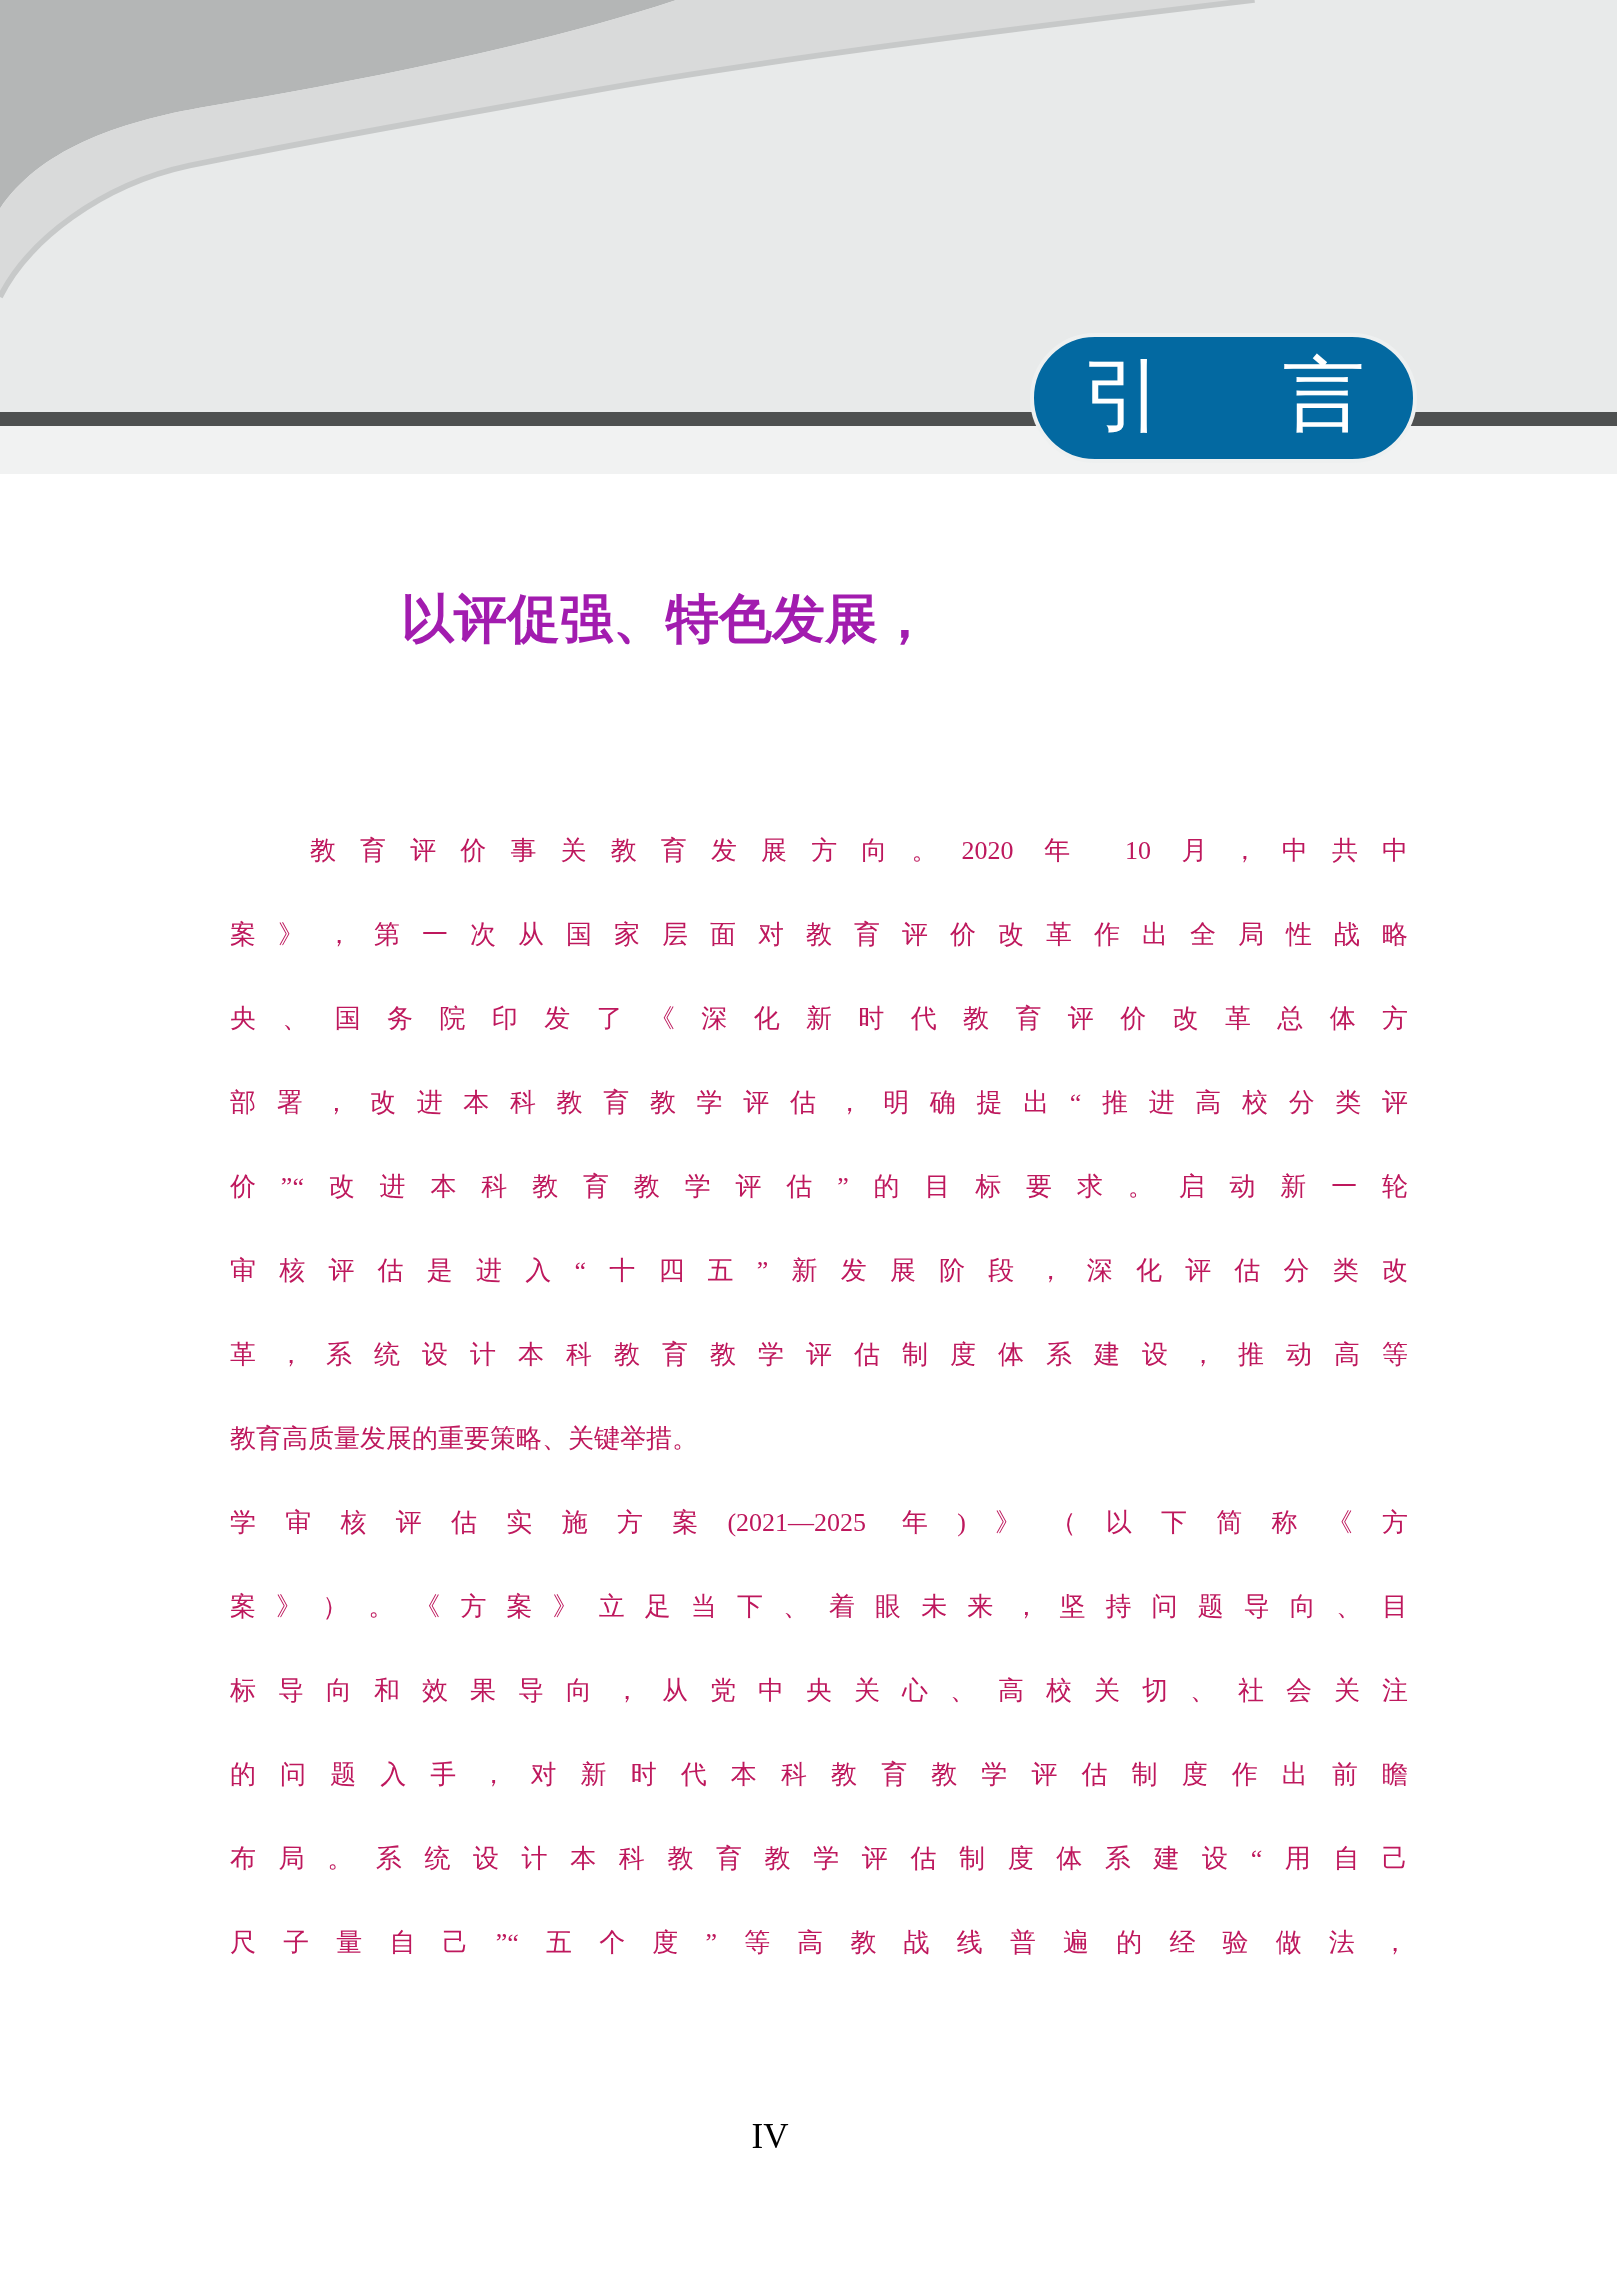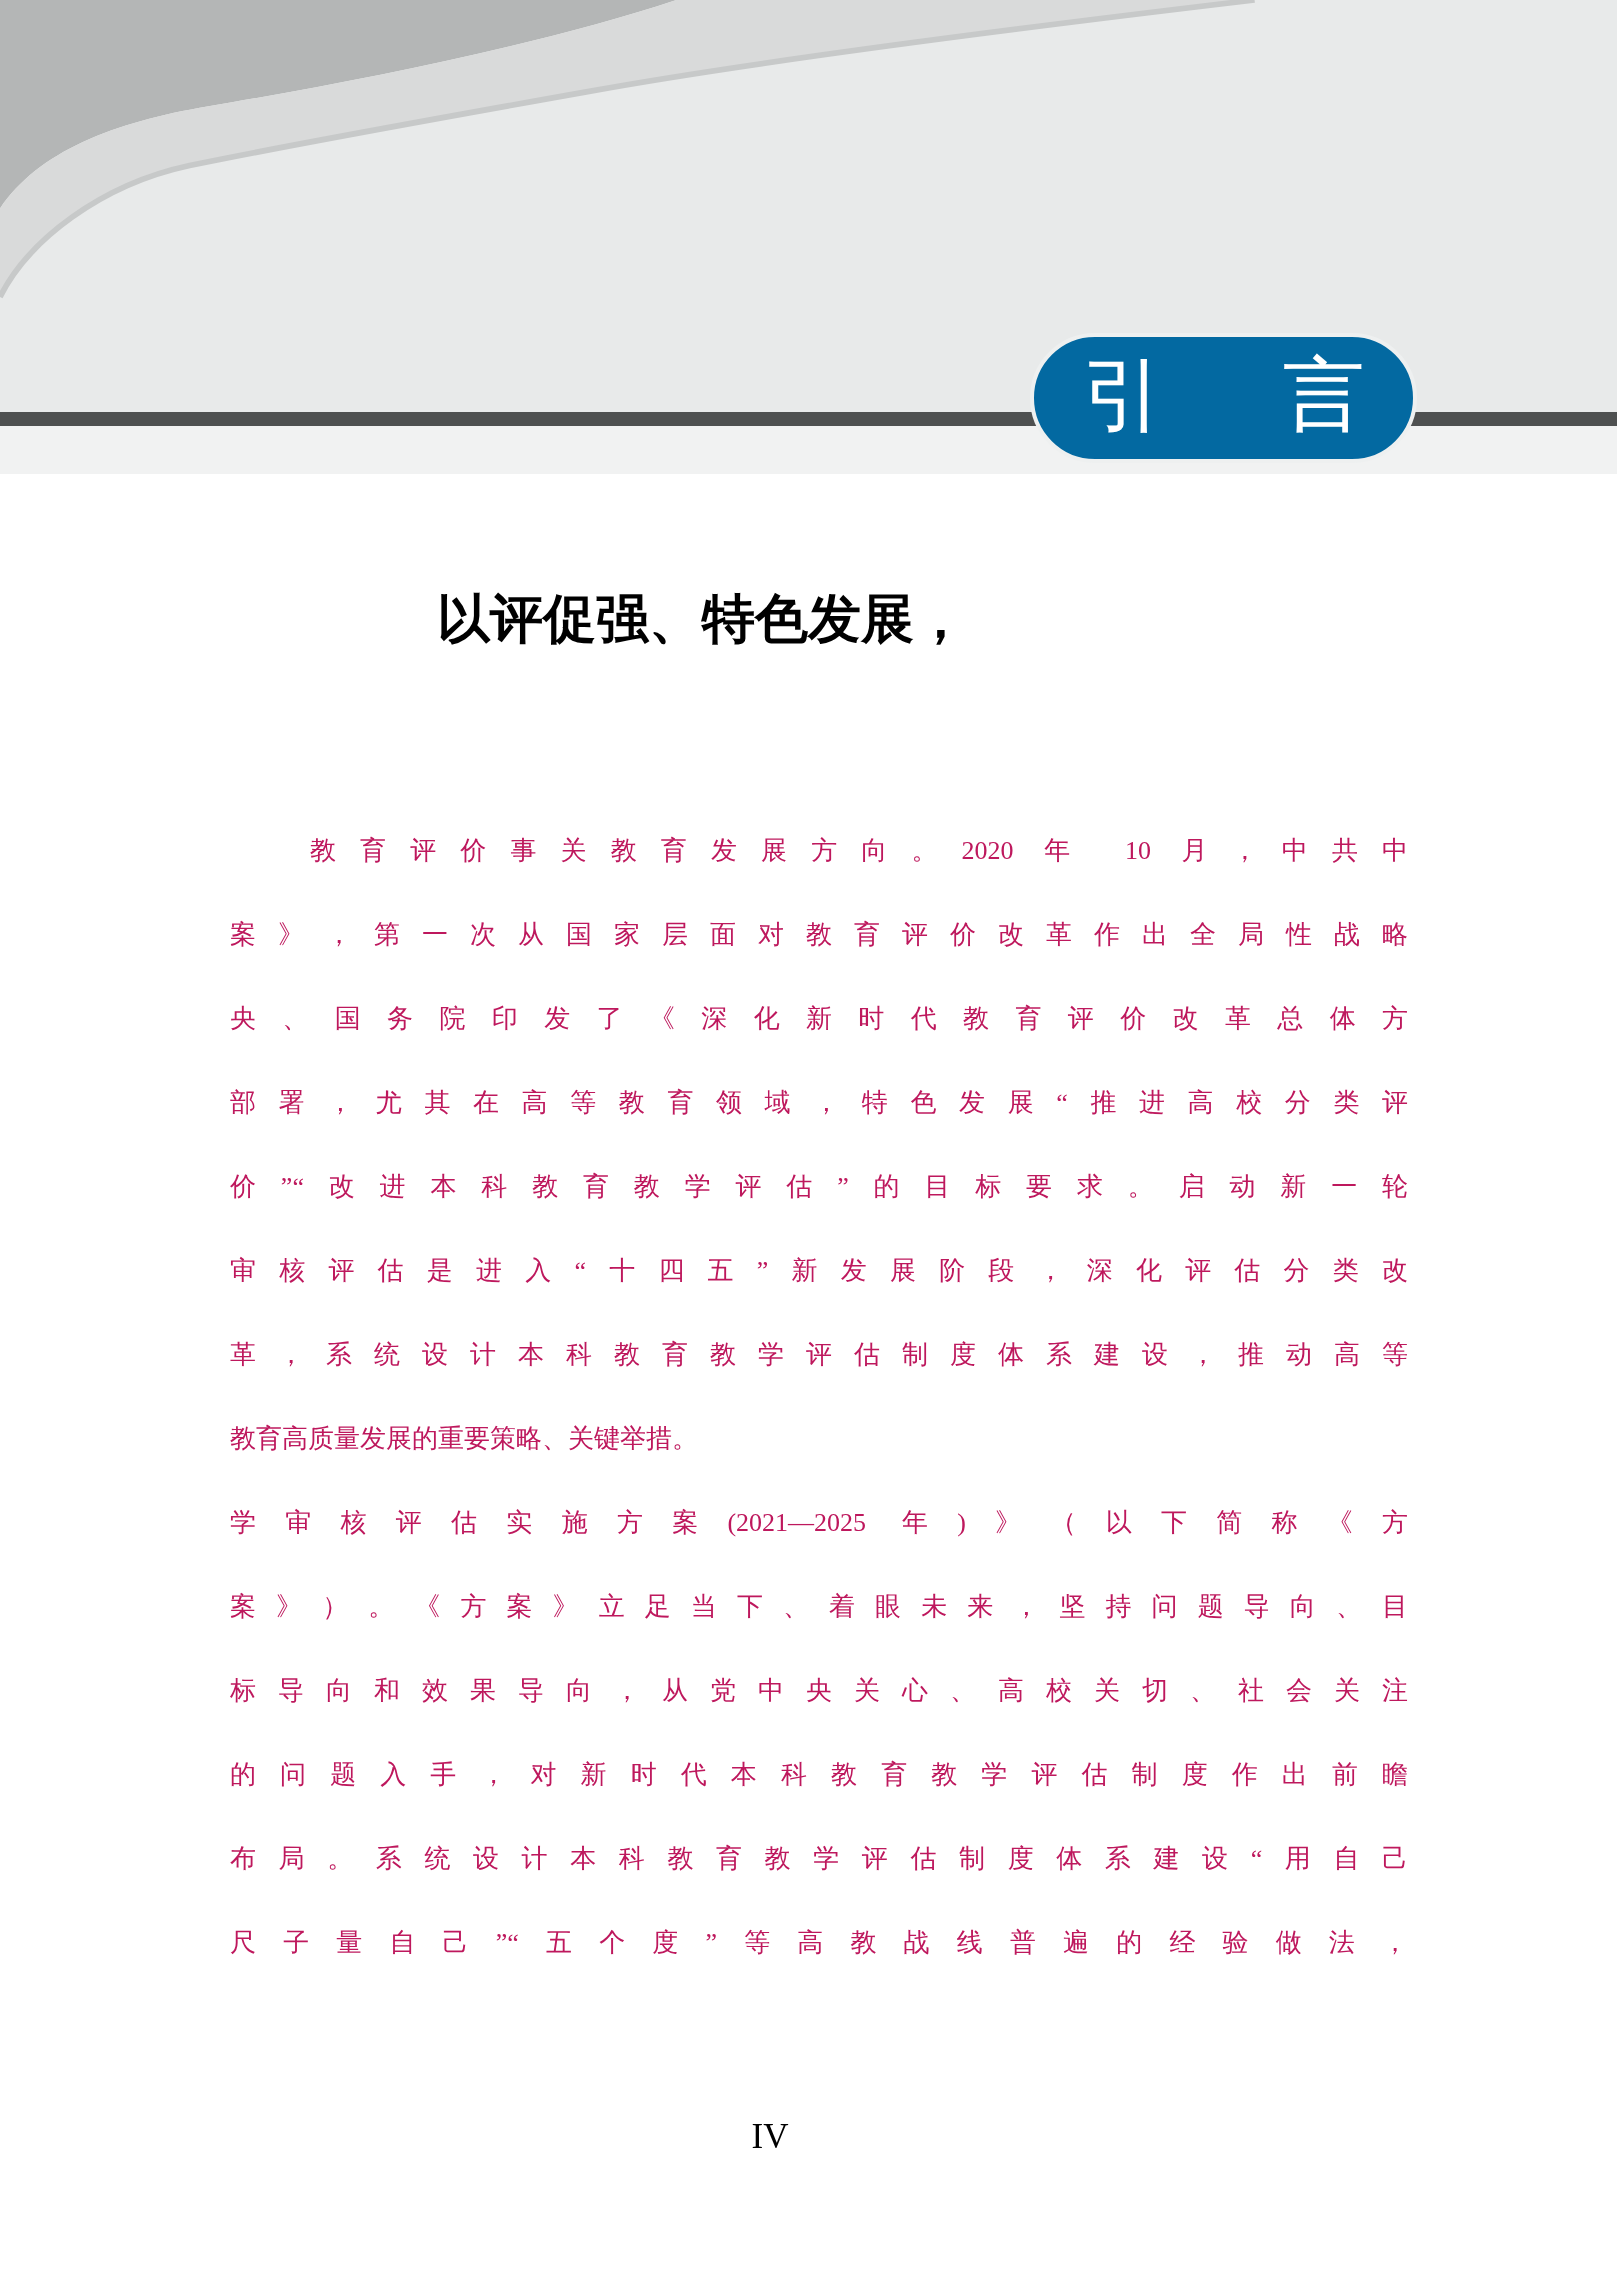--- a/index.html
+++ b/index.html
@@ -41,23 +41,22 @@
     word-spacing:98px;
     padding-bottom:3.8px;
   }
 
   
   .title{
     position:absolute;left:0;top:566px;width:1332px;
     text-align:center;
     font-family:"Liberation Sans","DejaVu Sans",sans-serif;
     font-weight:700;
-    font-size:53px;color:#000000;
+    font-size:53px;color:#a21caf;
     line-height:106px;
-    padding-left:36px;
   }
 
   
   .bodytext{
     position:absolute;left:230px;top:809px;width:1178px;
     font-size:26px;color:#be185d;
     line-height:84px;
   }
   .bodytext .line{height:84px;white-space:nowrap;}
   .bodytext .line.j{
@@ -98,21 +97,21 @@
   </div>
 
   <div class="title">
     <div>以评促强、特色发展，</div>
   </div>
 
   <div class="bodytext">
       <div class="line indent j">教育评价事关教育发展方向。2020 年 10 月，中共中</div>
       <div class="line j">案》，第一次从国家层面对教育评价改革作出全局性战略</div>
       <div class="line j">央、国务院印发了《深化新时代教育评价改革总体方</div>
-      <div class="line j">部署，尤其在高等教育领域，特色发展“推进高校分类评</div>
+      <div class="line j">部署，改进本科教育教学评估，明确提出“推进高校分类评</div>
       <div class="line j">价”“改进本科教育教学评估”的目标要求。启动新一轮</div>
       <div class="line j">审核评估是进入“十四五”新发展阶段，深化评估分类改</div>
       <div class="line j">革，系统设计本科教育教学评估制度体系建设，推动高等</div>
       <div class="line">教育高质量发展的重要策略、关键举措。</div>
       <div class="line j">学审核评估实施方案(2021—2025 年)》（以下简称《方</div>
       <div class="line j">案》）。《方案》立足当下、着眼未来，坚持问题导向、目</div>
       <div class="line j">标导向和效果导向，从党中央关心、高校关切、社会关注</div>
       <div class="line j">的问题入手，对新时代本科教育教学评估制度作出前瞻</div>
       <div class="line j">布局。系统设计本科教育教学评估制度体系建设“用自己</div>
       <div class="line j">尺子量自己”“五个度”等高教战线普遍的经验做法，</div>

